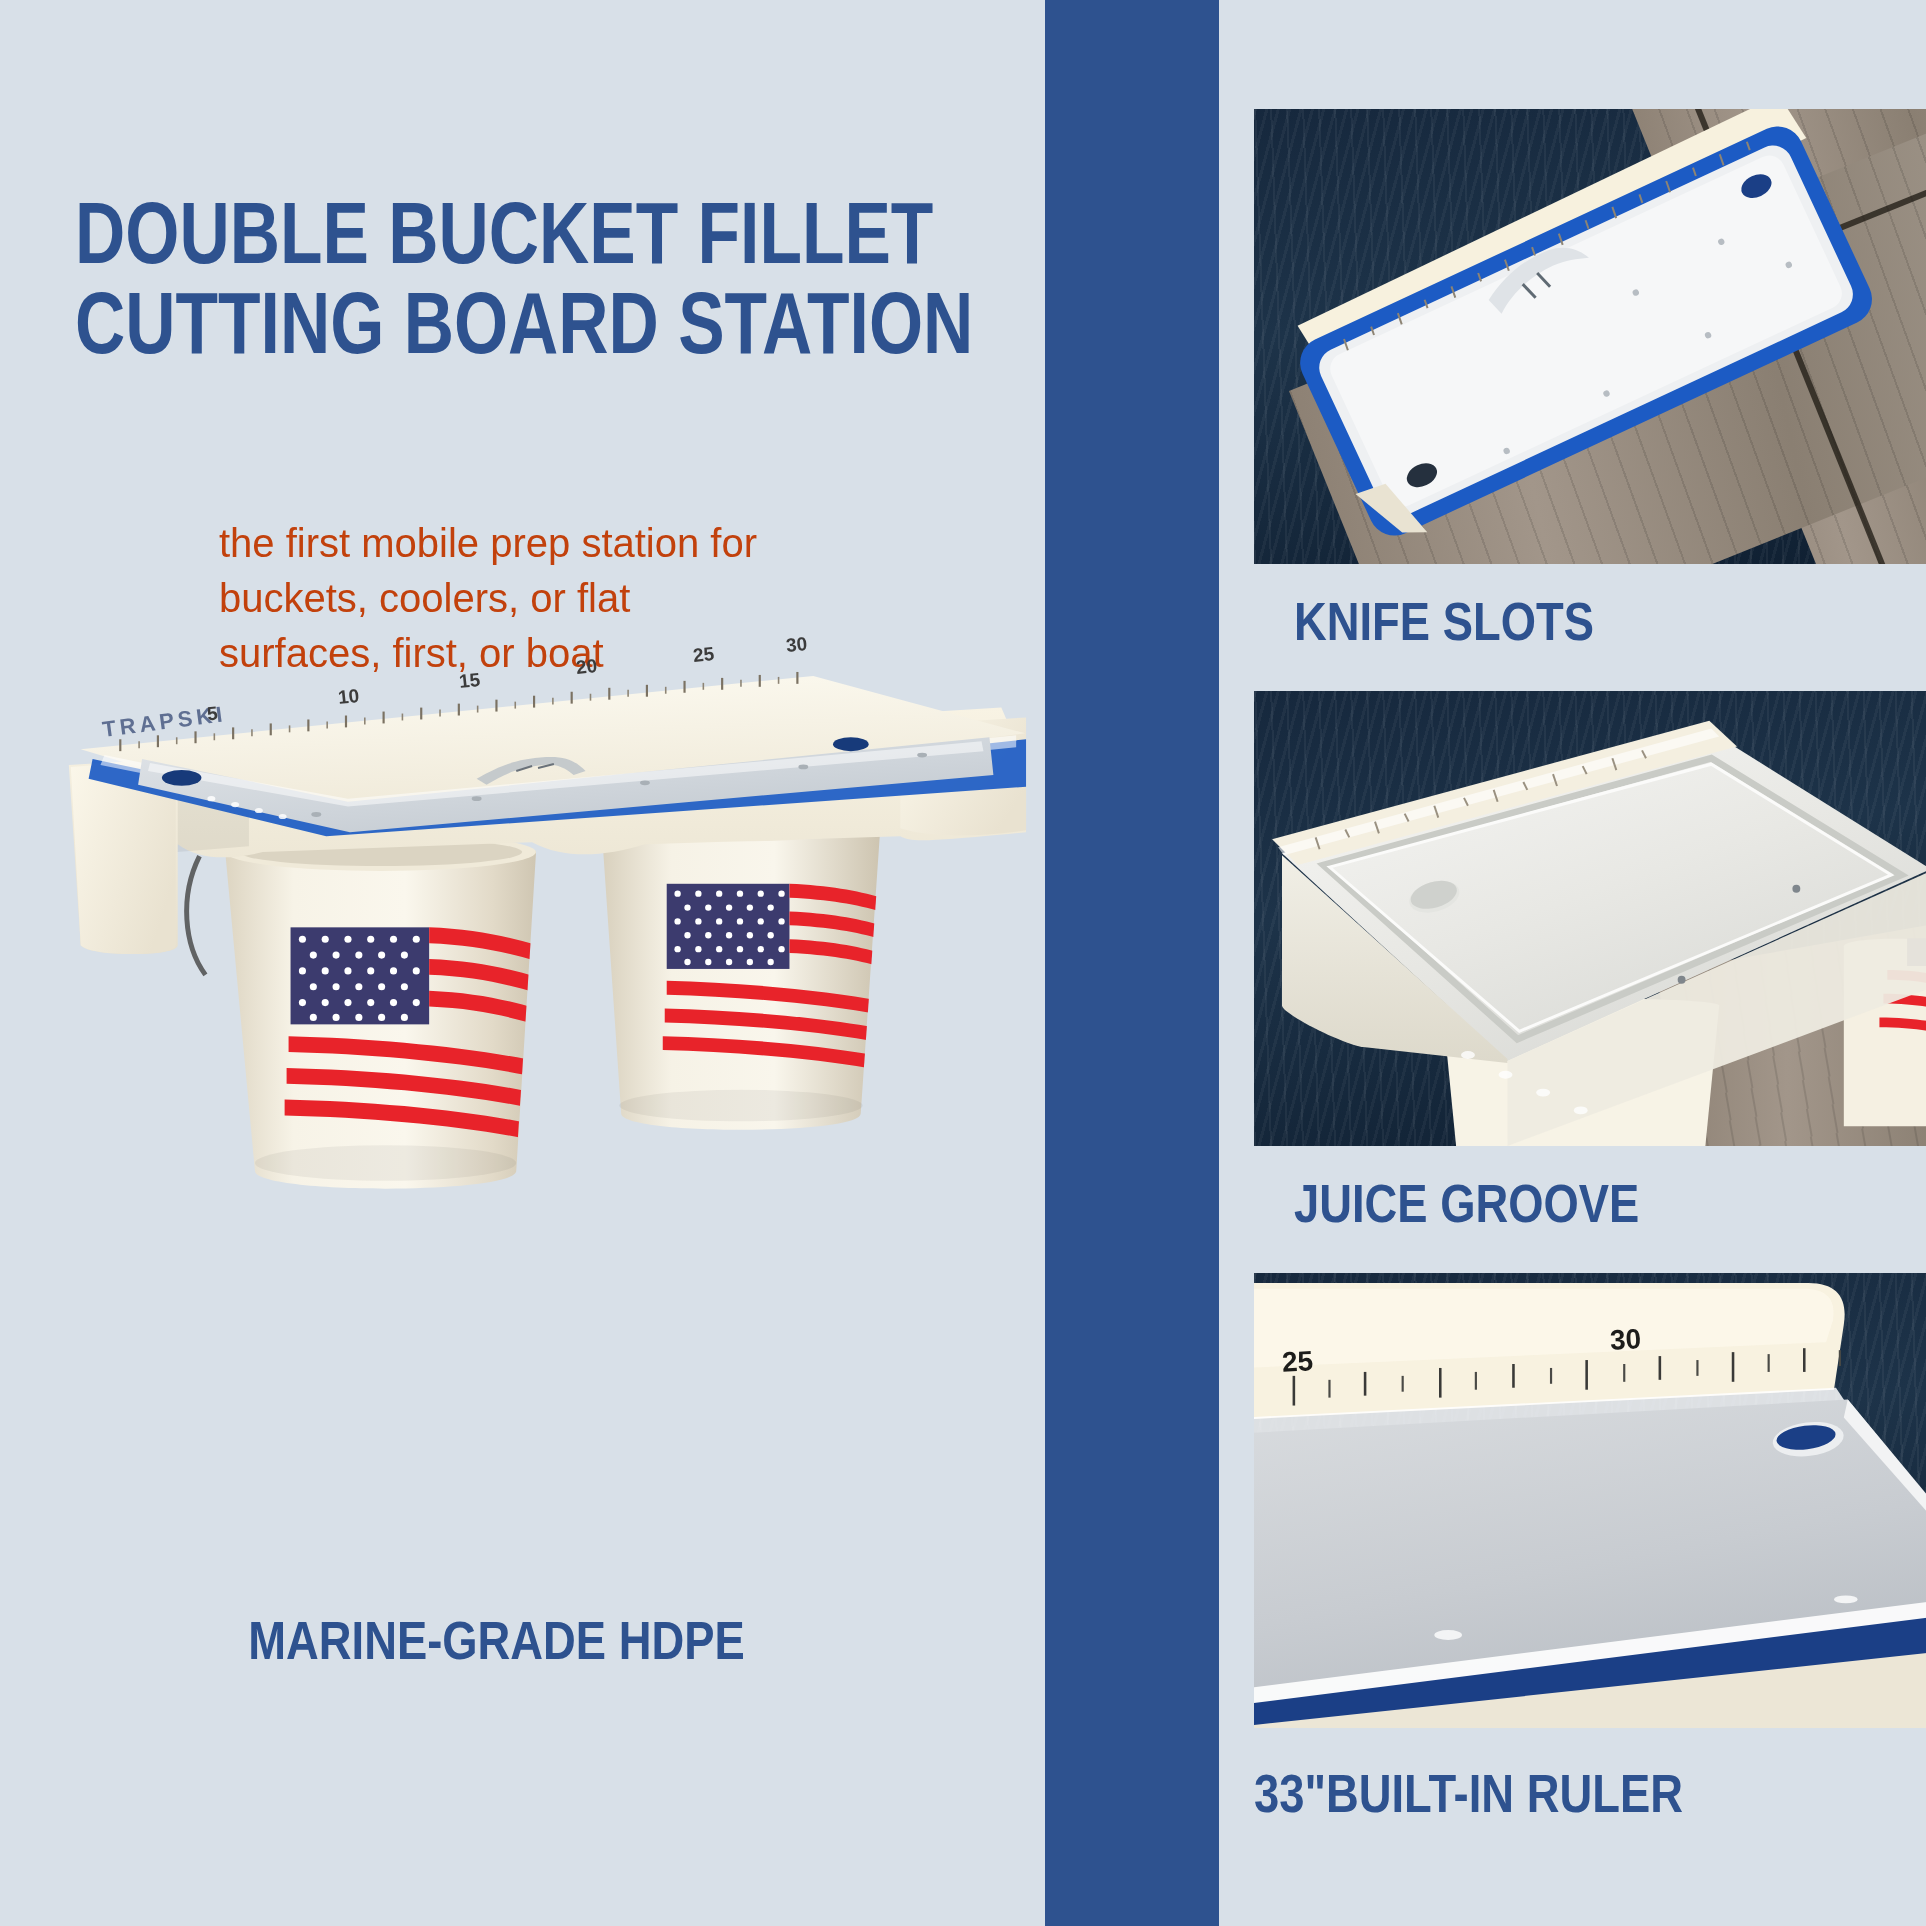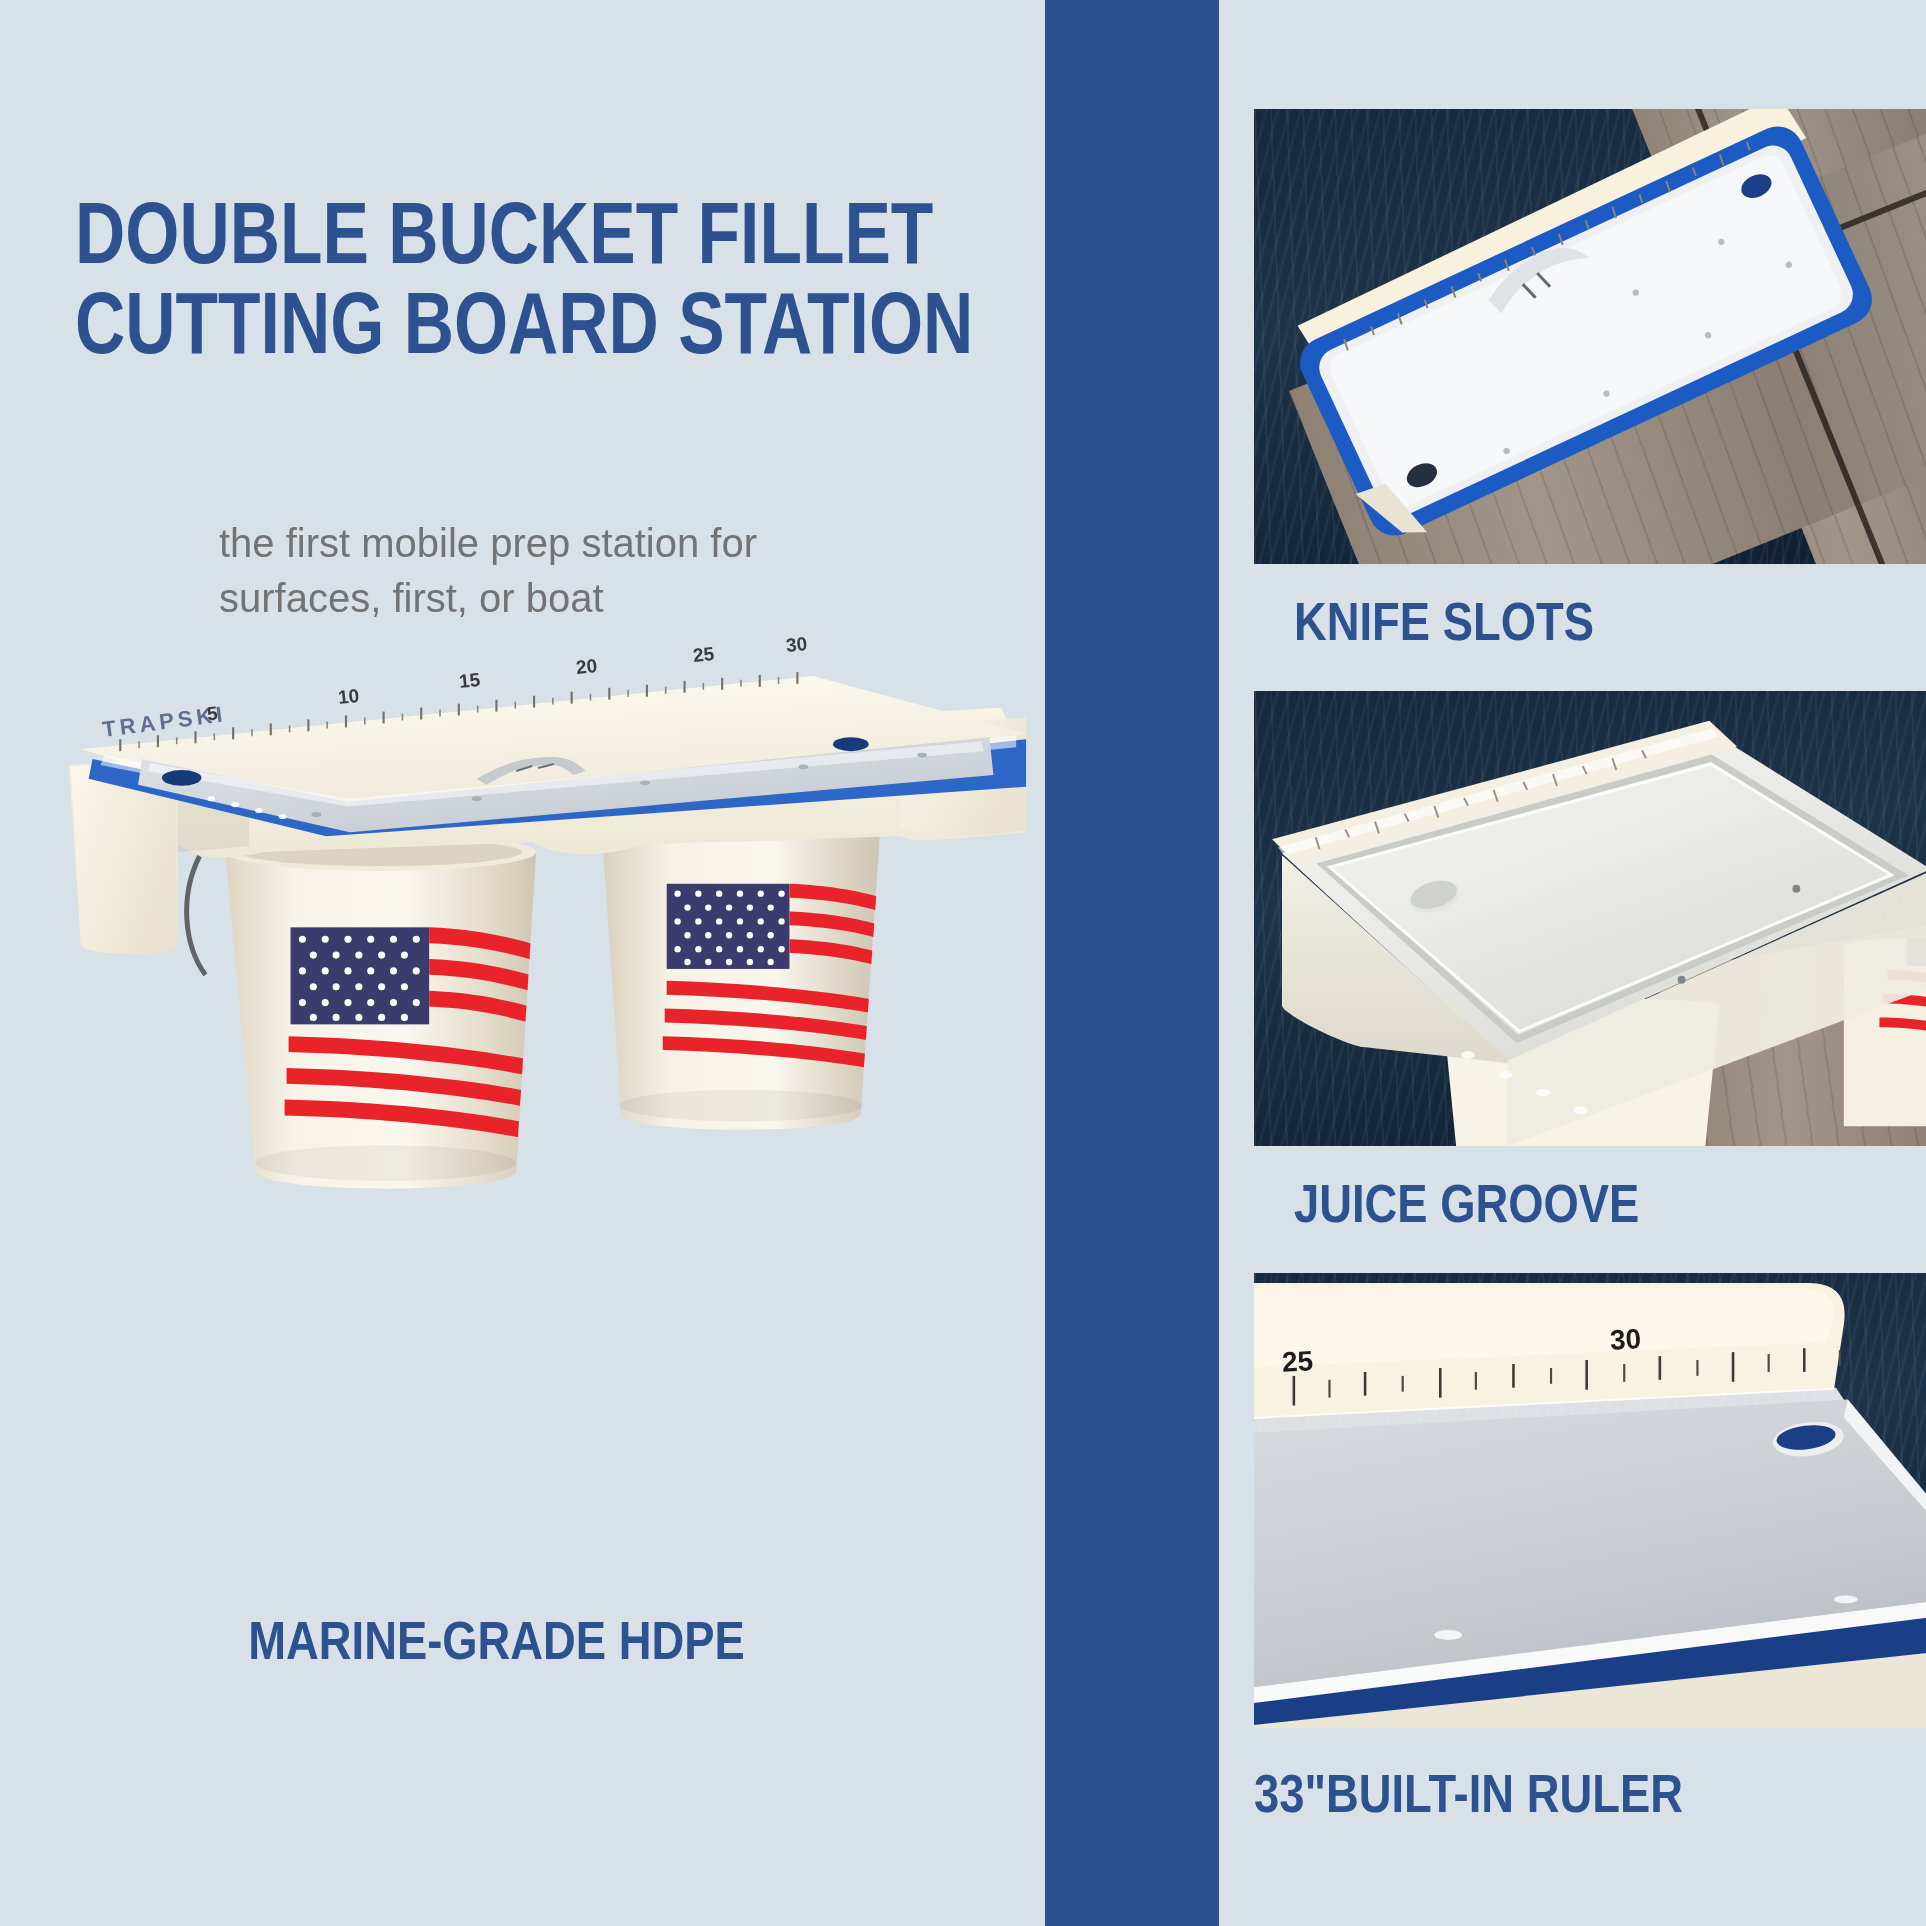--- a/index.html
+++ b/index.html
@@ -11,21 +11,21 @@
   .stripe{position:absolute;left:1024px;top:0;width:174px;height:1927px;background:#2e528f;}
 
   
   .headline{position:absolute;left:54px;top:188px;width:921px;
      color:#2e528f;font-weight:bold;font-size:87px;line-height:1.03;
      letter-spacing:0px;transform:scaleX(.80);transform-origin:left top;
      font-family:"Liberation Sans Narrow","Liberation Sans",sans-serif;}
   .headline div{white-space:nowrap;}
 
   .subtitle{position:absolute;left:198px;top:516px;width:619px;
-     color:#737373;font-size:40px;line-height:1.38;text-align:justify;
+     color:#c2410c;font-size:40px;line-height:1.38;text-align:justify;
      font-family:"Liberation Sans",sans-serif;}
   .subtitle .lastline{text-align:left;}
 
   
   .hero{position:absolute;left:30px;top:648px;width:980px;height:921px;}
 
   .hero-caption{position:absolute;left:30px;top:1609px;width:891px;text-align:center;
      color:#2e528f;font-weight:bold;font-size:54px;letter-spacing:0px;
      transform:scaleX(.84);transform-origin:center top;
      font-family:"Liberation Sans Narrow","Liberation Sans",sans-serif;}
@@ -53,20 +53,21 @@
 
   <div class="stripe"></div>
 
   <div class="headline">
     <div>DOUBLE BUCKET FILLET</div>
     <div>CUTTING BOARD STATION</div>
   </div>
 
   <div class="subtitle">
     <div>the first mobile prep station for</div>
+    <div>buckets,   coolers,   or   flat</div>
     <div class="lastline">surfaces, first, or boat</div>
   </div>
 
   <div class="hero">
     <svg width="980" height="921" viewBox="0 0 990 930">
       <defs>
         <linearGradient id="gTop" x1="0" y1="0" x2="0.3" y2="1">
           <stop offset="0" stop-color="#fdfbf2"></stop>
             <stop offset="1" stop-color="#efe9d8"></stop>
         </linearGradient>

